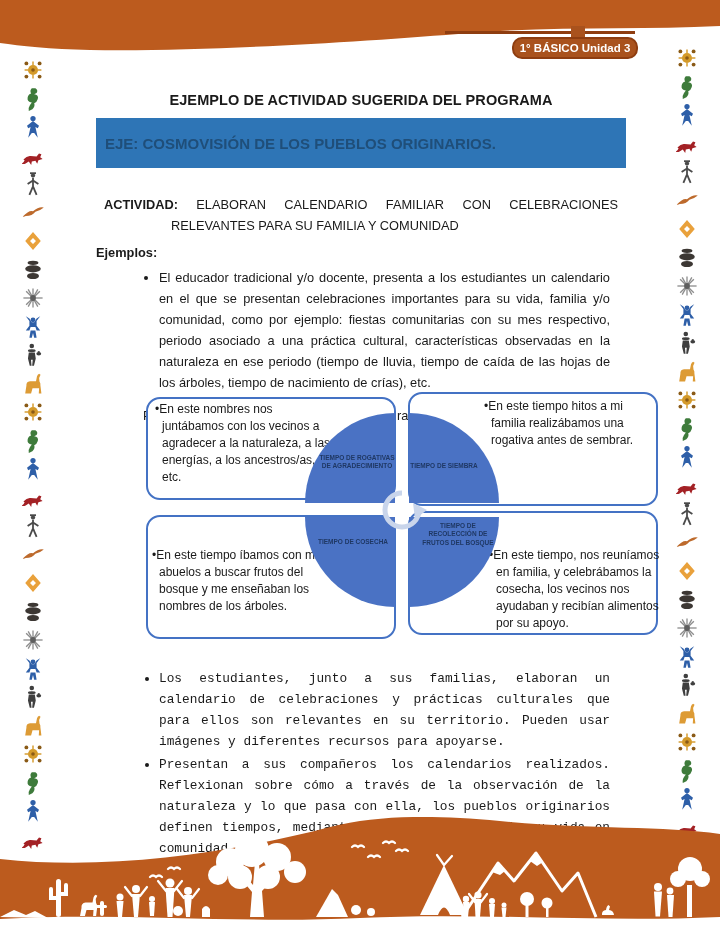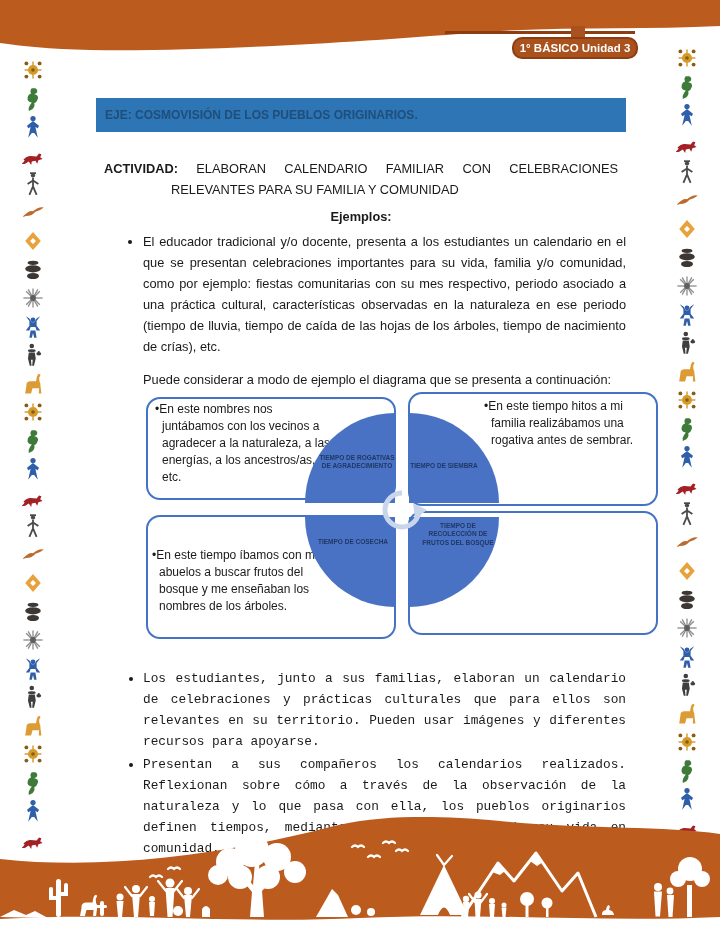--- a/index.html
+++ b/index.html
@@ -13,27 +13,27 @@
             color:#fff;font-size:11.5px;font-weight:bold;display:flex;align-items:center;justify-content:center;}
   
   .icon-col{position:absolute;width:26px;display:flex;flex-direction:column;justify-content:space-between;align-items:center;}
   .icon-col.left{left:20px;top:58px;bottom:80px;}
   .icon-col.right{left:674px;top:46px;bottom:92px;}
   .m-icon{width:22px;height:24px;}
   .m-icon svg{width:100%;height:100%;display:block;}
   
   .content-top{position:absolute;left:96px;top:84px;width:530px;font-size:12.8px;line-height:21px;text-align:justify;}
   .doc-title{margin:6px 0 0;font-size:14.5px;font-weight:bold;text-align:center;letter-spacing:.1px;}
-  .eje-banner{margin-top:14px;height:34px;background:var(--banner-bg);color:var(--banner-text);
-              font-weight:bold;font-size:12px;display:flex;align-items:center;padding-left:9px;text-align:left;}
+  .eje-banner{margin-top:7px;height:50px;background:var(--banner-bg);color:var(--banner-text);
+              font-weight:bold;font-size:15px;display:flex;align-items:center;padding-left:9px;text-align:left;}
   .actividad{margin:26px 8px 0;padding-left:67px;text-indent:-67px;}
   .actividad .lbl{font-weight:bold;}
-  .ejemplos{margin:6px 0 0;font-weight:bold;text-align:center;}
+  .ejemplos{margin:6px 0 0;font-weight:bold;text-align:left;}
   ul.bullets{margin:4px 0 0;padding:0 0 0 47px;}
-  ul.bullets li{margin:2px 0 0;}
+  ul.bullets li{margin:2px 16px 0;}
   .diagram-intro{margin:12px 0 0 47px;text-align:left;}
   
   .box{position:absolute;background:#fff;border:2px solid var(--box-border);border-radius:14px;box-sizing:border-box;z-index:1;}
   .note{position:absolute;font-size:12px;line-height:17px;padding-left:7px;text-indent:-7px;z-index:2;text-align:left;}
   .note::before{content:"•";}
   .quad-svg{position:absolute;left:298px;top:406px;width:208px;height:208px;z-index:3;}
   .quad-label{position:absolute;font-size:6.5px;font-weight:bold;line-height:1.3;color:var(--segment-text);
               text-align:center;z-index:4;}
   .cycle-svg{position:absolute;left:376px;top:484px;width:52px;height:52px;z-index:5;}
   .content-bottom{position:absolute;left:96px;top:666px;width:530px;font-size:12.8px;line-height:21px;text-align:justify;}
@@ -549,20 +549,21 @@
         </svg>
       </div>
       <div class="m-icon">
         <svg viewBox="0 0 18 20">
           <path fill="#A32125" d="M1,13 q3,-3.5 6,-3 l5,0.5 2,-2.5 2,0.5 -1,2.5 2,1.5 -3.5,1 -1,3 -1.5,-2.5 -3,0.5 -0.5,3 -2,-3 -3,2 q-1.5,0.5 -3,0 2,-1.5 2.5,-3 Z"></path>
         </svg>
       </div>
     </div>
 
   <div class="content-top">
+    <div class="doc-title">EJEMPLO DE ACTIVIDAD SUGERIDA DEL PROGRAMA</div>
     <div class="eje-banner">
       <span>EJE: COSMOVISIÓN DE LOS PUEBLOS ORIGINARIOS.</span>
     </div>
     <p class="actividad">
       <span class="lbl">ACTIVIDAD:</span>
       <span>ELABORAN CALENDARIO FAMILIAR CON CELEBRACIONES RELEVANTES PARA SU FAMILIA Y COMUNIDAD</span>
     </p>
     <div class="ejemplos">Ejemplos:</div>
     <ul class="bullets">
       <li>El educador tradicional y/o docente, presenta a los estudiantes un calendario en el que se presentan celebraciones importantes para su vida, familia y/o comunidad, como por ejemplo: fiestas comunitarias con su mes respectivo, periodo asociado a una práctica cultural, características observadas en la naturaleza en ese periodo (tiempo de lluvia, tiempo de caída de las hojas de los árboles, tiempo de nacimiento de crías), etc.</li>
@@ -571,20 +572,21 @@
   </div>
 
   <div class="box" style="left:146px;top:397px;width:250px;height:103px;"></div>
   <div class="box" style="left:408px;top:392px;width:250px;height:114px;"></div>
   <div class="box" style="left:146px;top:515px;width:250px;height:124px;"></div>
   <div class="box" style="left:408px;top:511px;width:250px;height:124px;"></div>
 
   <div class="note" style="left:155px;top:401px;width:172px;">En este nombres nos juntábamos con los vecinos a agradecer a la naturaleza, a las energías, a los ancestros/as, etc.</div>
   <div class="note" style="left:484px;top:398px;width:168px;">En este tiempo hitos a mi familia realizábamos una rogativa antes de sembrar.</div>
   <div class="note" style="left:152px;top:547px;width:184px;">En este tiempo íbamos con mis abuelos a buscar frutos del bosque y me enseñaban los nombres de los árboles.</div>
+  <div class="note" style="left:489px;top:547px;width:166px;">En este tiempo, nos reuníamos en familia, y celebrábamos la cosecha, los vecinos nos ayudaban y recibían alimentos por su apoyo.</div>
 
   <svg class="quad-svg" viewBox="0 0 208 208">
     <path fill="var(--segment-blue)" d="M97,97 L97,7 A90,90 0 0 0 7,97 Z"></path>
     <path fill="var(--segment-blue)" d="M111,97 L201,97 A90,90 0 0 0 111,7 Z"></path>
     <path fill="var(--segment-blue)" d="M97,111 L7,111 A90,90 0 0 0 97,201 Z"></path>
     <path fill="var(--segment-blue)" d="M111,111 L111,201 A90,90 0 0 0 201,111 Z"></path>
   </svg>
   <div class="quad-label" style="left:317px;top:454px;width:80px;">TIEMPO DE ROGATIVAS DE AGRADECIMIENTO</div>
   <div class="quad-label" style="left:410px;top:462px;width:68px;">TIEMPO DE SIEMBRA</div>
   <div class="quad-label" style="left:314px;top:538px;width:78px;">TIEMPO DE COSECHA</div>

